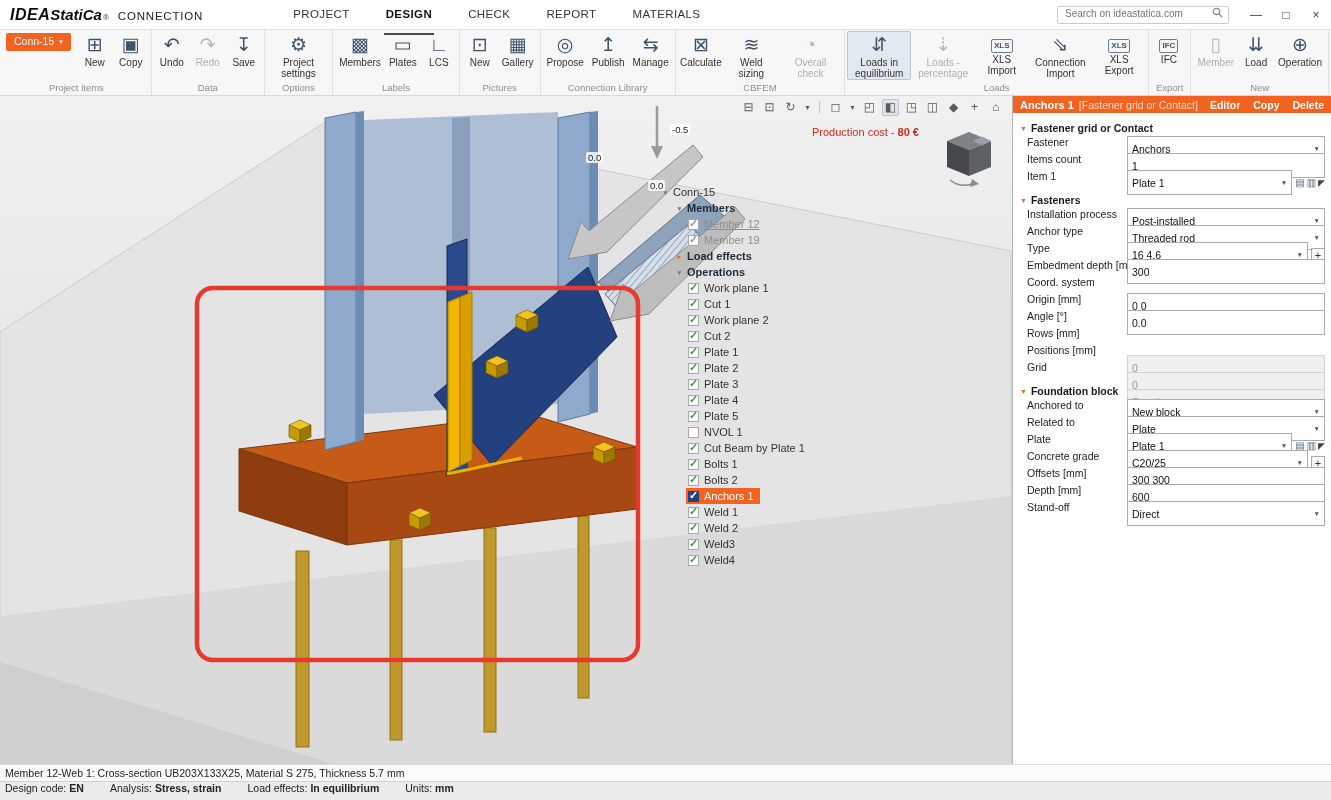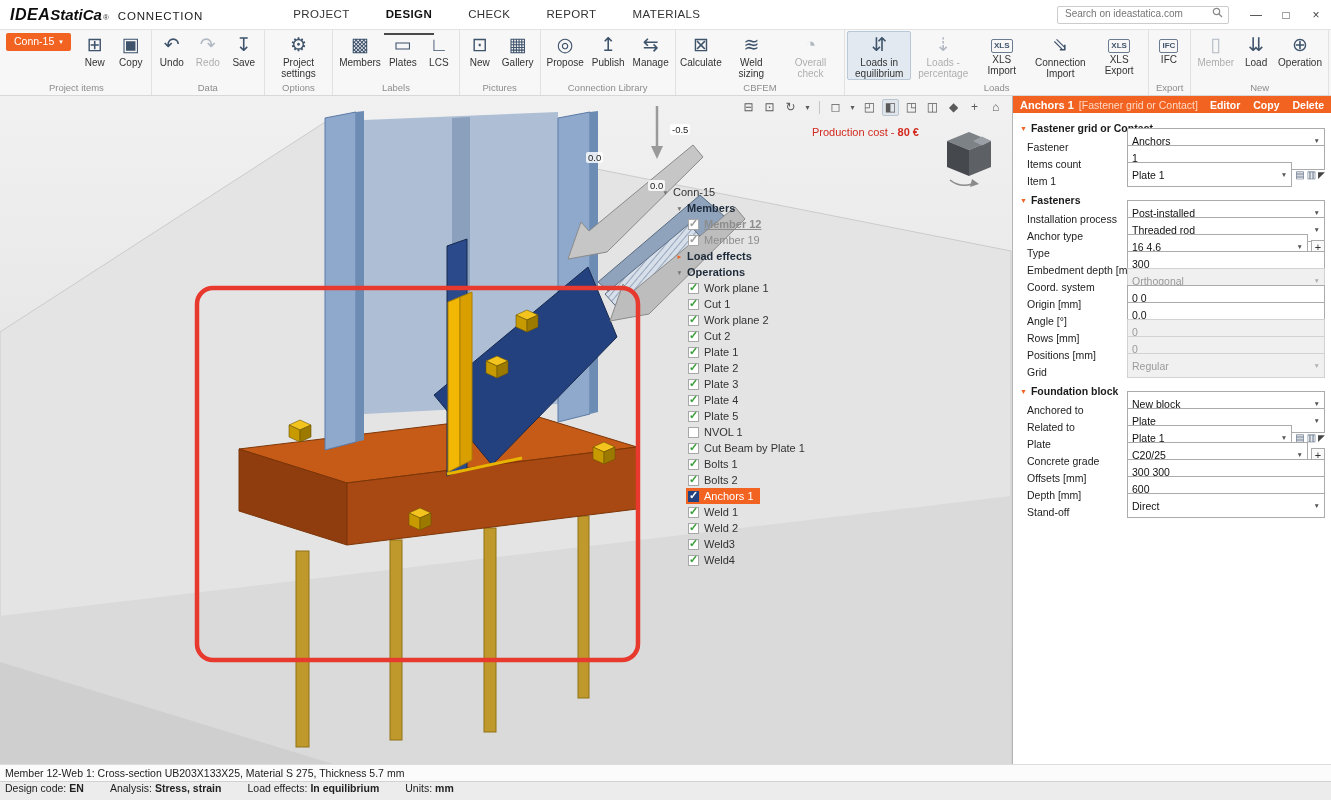--- a/index.html
+++ b/index.html
@@ -72,39 +72,39 @@
   .tree-row.lvl1 { margin-left:14px; }
   .tree-row.lvl2 { margin-left:28px; }
   .tree-chev { width:11px; font-size:7.5px; color:#777; text-align:center; margin-right:2px; flex:none; }
   .tree-chev.orange { color:#f26322; }
   .tree-cb { width:11px; height:11px; border:1px solid #a8a8a8; background:#fff; margin-right:5px;
     position:relative; flex:none; }
   .tree-cb .mk { position:absolute; left:0; top:-3px; font-size:11px; font-weight:bold; color:#3c9e3c; }
   .tree-cb.graycb .mk { color:#9c9c9c; }
   .tree-label { white-space:nowrap; }
   .tree-label.bold { font-weight:bold; color:#1d2b3a; }
-  .tree-label.link { text-decoration:underline;font-weight:bold; }
+  .tree-label.link { text-decoration:underline; }
   .tree-label.graytxt { color:#8d8d8d; }
   .tree-row.selected { background:#f26322; }
   .tree-row.selected .tree-label { color:#fff; }
   .tree-row.selected .tree-cb { border-color:#24417f; background:#24417f; }
   .tree-row.selected .tree-cb .mk { color:#fff; }
 
   
   .panel { width:319px; border-left:1px solid #b5b5b5; background:#fff; display:flex; flex-direction:column; }
   .panel-header { height:17px; background:#f26322; color:#fff; display:flex; align-items:center;
     padding:0 7px; font-size:11px; flex:none; }
   .ph-title { font-weight:bold; margin-right:5px; white-space:nowrap; }
   .ph-sub { color:#ffd8c2; font-size:10.5px; flex:1; white-space:nowrap; overflow:hidden; }
   .ph-actions { display:flex; gap:13px; font-weight:bold; font-size:10.5px; }
   .panel-body { flex:1; overflow:hidden; padding-top:2px; }
   .prop-section { display:flex; align-items:center; gap:4px; margin:7px 0 2px; padding-left:7px;
     font-size:10.5px; font-weight:bold; color:#1a1a1a; }
   .sec-chev { font-size:7px; color:#f26322; }
-  .prop-row { display:flex; align-items:flex-end; height:17px; padding:0 6px 0 14px; font-size:10.5px; }
+  .prop-row { display:flex; align-items:flex-start; height:17px; padding:0 6px 0 14px; font-size:10.5px; }
   .prop-label { flex:0 0 100px; color:#222; white-space:nowrap; overflow:hidden; }
   .prop-ctrl { flex:1; display:flex; align-items:center; gap:3px; min-width:0; }
   .pselect,.pinput { flex:1; height:25px; border:1px solid #ababab; background:#fff;
     display:flex; align-items:center; padding:0 4px; color:#111; min-width:0; white-space:nowrap; }
   .pselect { justify-content:space-between; }
   .sel-arr { font-size:6.5px; color:#555; margin-left:3px; }
   .pselect.disabled,.pinput.disabled { background:#f0f0f0; color:#9a9a9a; border-color:#d2d2d2;margin-top:28px; }
   .pselect.disabled .sel-arr { color:#b0b0b0; }
   .pcheck { width:11px; height:11px; border:1px solid #9a9a9a; background:#fff; flex:none; }
   .plus-btn { flex:none; width:14px; height:14px; border:1px solid #ababab; background:#fafafa;

